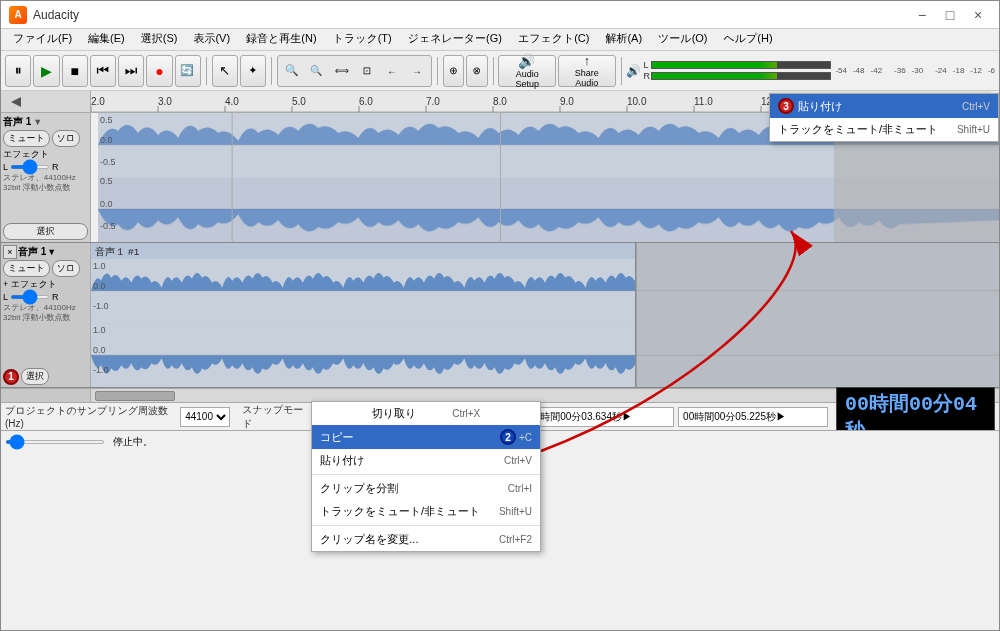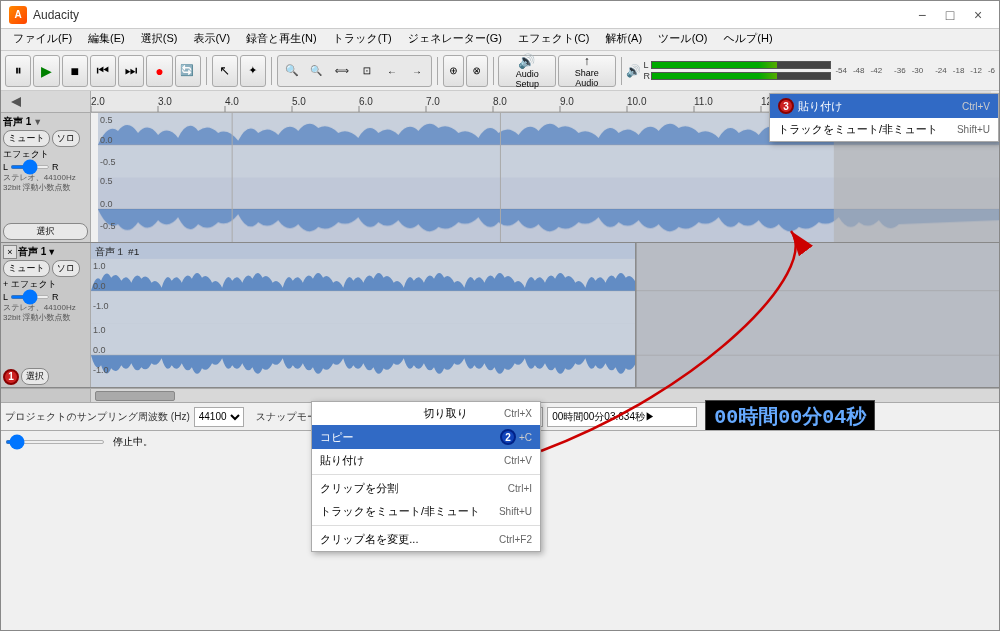--- a/index.html
+++ b/index.html
@@ -372,20 +372,23 @@
 
       <div style="position:relative; margin-left:8px;">
         <select style="height:20px; font-size:10px; border:1px solid #aaa; background:white; width:140px;">
           <option>選択範囲の開始点と長さ</option>
         </select>
       </div>
 
       <div style="display:flex; align-items:center; background:white; border:1px solid #aaa; height:20px; padding:0 4px; font-size:10px; min-width:150px;">
         <span>00時間00分03.634秒▶</span>
       </div>
+      <div style="display:flex; align-items:center; background:white; border:1px solid #aaa; height:20px; padding:0 4px; font-size:10px; min-width:150px;">
+        <span>00時間00分05.225秒▶</span>
+      </div>
 
       <div style="background:black; color:#66aaff; font-family:'Courier New',monospace; font-size:20px; font-weight:bold; padding:2px 8px; border:1px solid #444; margin-left:4px;">00時間00分04秒</div>
     </div>
 
     <div style="background:#f0f0f0; border-top:1px solid #aaa; height:22px; display:flex; align-items:center; padding:0 4px; font-size:10px; flex-shrink:0;">
 
       <input type="range" min="0" max="100" value="5" style="width: 100px; height: 4px; margin-right: 8px;">
       <span>停止中。</span>
     </div>
 
@@ -397,21 +400,21 @@
         </div>
         <span style="color:#ccc; font-size:10px;">Ctrl+V</span>
       </div>
       <div style="display:flex; justify-content:space-between; align-items:center; padding:4px 8px; cursor:pointer;">
         <span>トラックをミュート/非ミュート</span>
         <span style="color:#666; font-size:10px;">Shift+U</span>
       </div>
     </div>
 
     <div id="context-menu-main" style="position:absolute; left:310px; top:310px; background:white; border:1px solid #aaa; box-shadow:2px 2px 6px rgba(0,0,0,0.3); z-index:100; width:230px;">
-      <div style="display:flex; justify-content:flex-end; align-items:center; padding:4px 8px; cursor:pointer;gap:36px;">
+      <div style="display:flex; justify-content:center; align-items:center; padding:4px 8px; cursor:pointer;gap:36px;">
         <span>切り取り</span>
         <span style="color:#666; font-size:10px;">Ctrl+X</span>
       </div>
       <div style="display:flex; justify-content:space-between; align-items:center; padding:4px 8px; cursor:pointer; background:#316ac5; color:white;">
         <div style="display:flex; align-items:center; gap:4px;">
           <span>コピー</span>
         </div>
         <div style="display:flex; align-items:center; gap:3px;">
           <div style="width:16px;height:16px;border-radius:50%;background:#1144bb;color:white;font-size:10px;font-weight:bold;display:flex;align-items:center;justify-content:center;border:2px solid #002288;">2</div>
           <span style="color:#ccc; font-size:10px;">+C</span>

